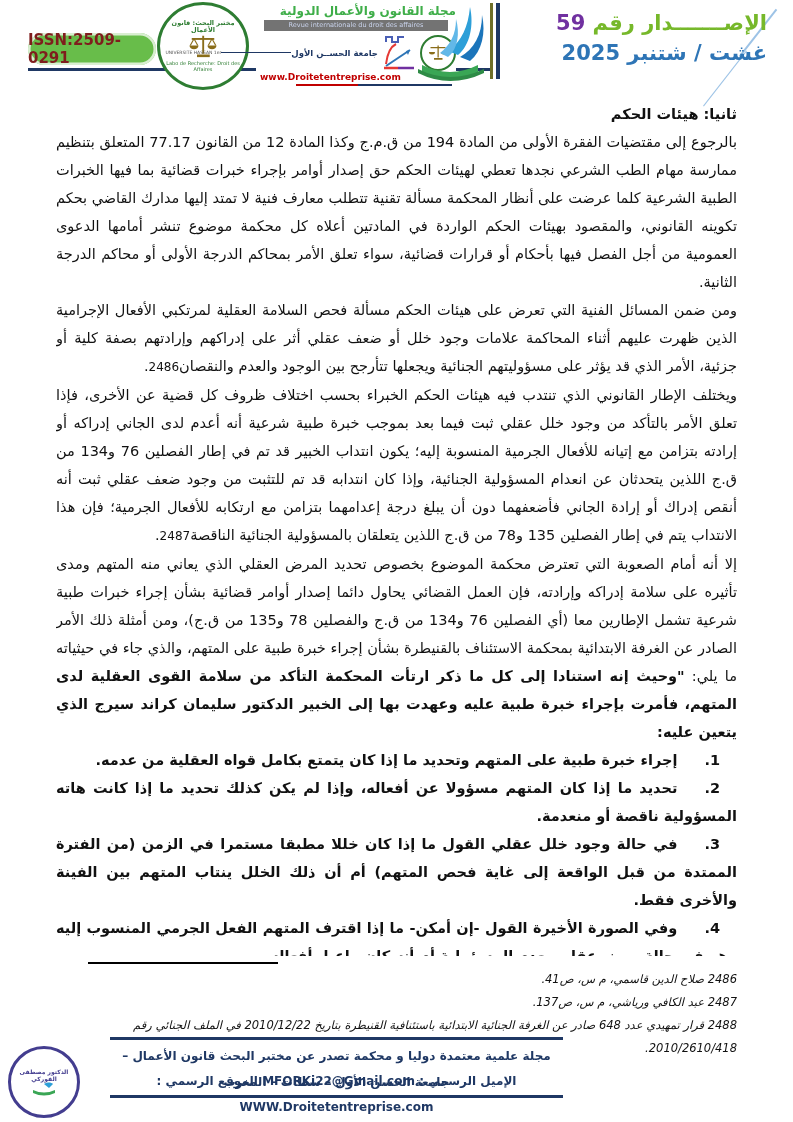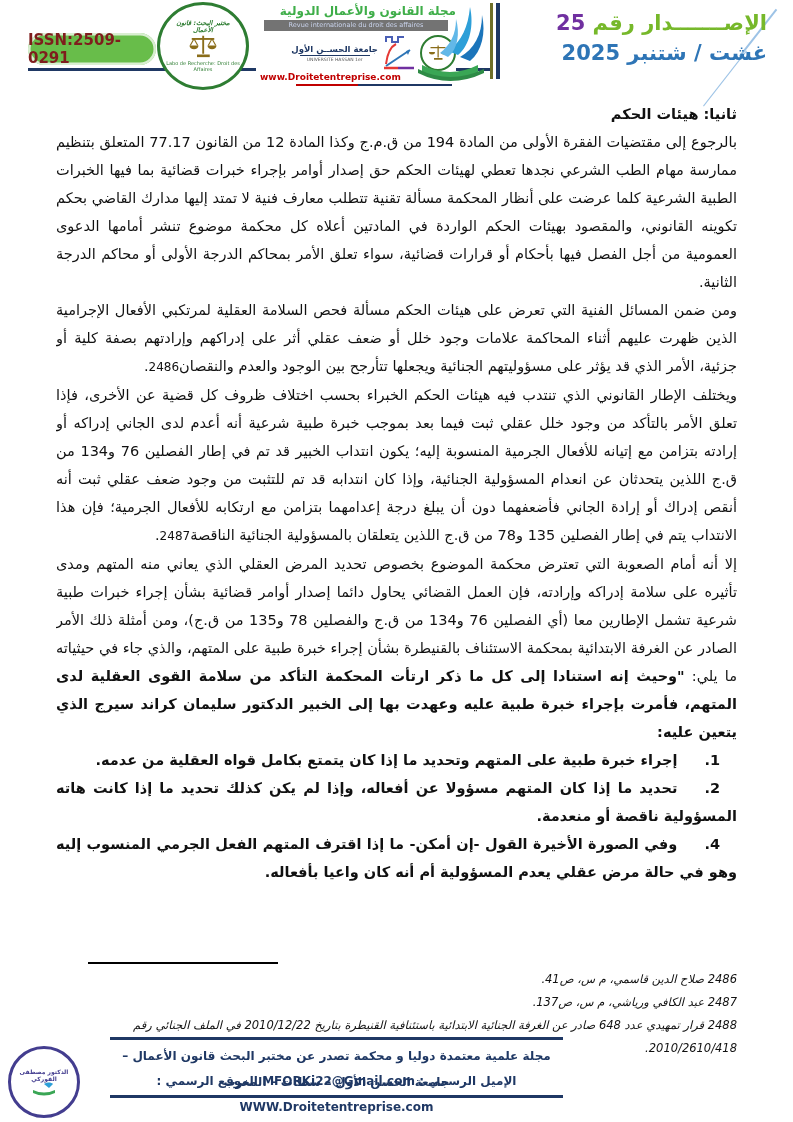--- a/index.html
+++ b/index.html
@@ -5,30 +5,30 @@
   html,body{margin:0;padding:0;background:#888;}
   .page{position:relative;width:793px;height:1122px;background:#ffffff;margin:0 auto;overflow:hidden;
         font-family:"DejaVu Sans",sans-serif;direction:rtl;}
   
   .hdr-rule{position:absolute;left:28px;top:68px;width:465px;height:3px;background:#1f3864;z-index:0;}
   .issn{position:absolute;left:28px;top:33px;width:128px;height:32px;background:#68bd4a;border-radius:17px;
         box-shadow:inset 0 0 0 2.5px rgba(255,255,255,.75);display:flex;align-items:center;justify-content:center;
         color:#7f1d1d;font-weight:bold;font-size:15px;direction:ltr;z-index:2;}
   .lab-circle{position:absolute;left:157px;top:2px;width:92px;height:88px;background:#fff;border:3px solid #2e7d32;
         border-radius:50%;z-index:2;display:flex;flex-direction:column;align-items:center;justify-content:center;box-sizing:border-box;}
-  .lab-circle .arc-top{font-size:6.5px;color:#2e7d32;font-weight:bold;text-align:center;line-height:7px;padding:0 6px;font-style:italic;}
+  .lab-circle .arc-top{font-size:6.5px;color:#2e7d32;font-weight:bold;text-align:center;line-height:7px;padding:0 6px;}
   .lab-circle .arc-bot{font-size:5px;color:#2e7d32;text-align:center;line-height:6px;direction:ltr;padding:0 5px;}
   .scales{display:block;}
   .jbox{position:absolute;left:256px;top:4px;width:200px;height:82px;background:#fff;z-index:2;display:flex;flex-direction:column;}
   .jbox .jtitle{color:#3fae49;font-weight:bold;font-size:12px;text-align:right;line-height:15px;}
   .jbox .jsub{background:#737373;color:#c9d3ec;font-size:6.5px;text-align:center;line-height:11px;direction:ltr;margin:1px 8px 0 8px;}
   .jrow{display:flex;align-items:center;justify-content:flex-start;gap:4px;margin-top:2px;height:40px;direction:rtl;}
   .mini-circle{width:36px;height:36px;border:2px solid #2e7d32;border-radius:50%;display:flex;align-items:center;justify-content:center;box-sizing:border-box;flex:0 0 auto;}
   .chart-ico{flex:0 0 auto;}
-  .univ{display:flex;flex-direction:column;align-items:center;flex:0 0 auto;}
+  .univ{display:flex;flex-direction:row;align-items:center;flex:0 0 auto;}
   .univ .u-ar{font-size:8.5px;color:#1f3864;font-weight:bold;line-height:10px;white-space:nowrap;}
   .univ .u-rule{width:70px;height:1px;background:#1f3864;margin:1px 0;}
   .univ .u-fr{font-size:4.5px;color:#555;direction:ltr;white-space:nowrap;}
   .jurl{color:#c00000;font-weight:bold;font-size:9px;direction:ltr;text-align:left;padding-left:4px;line-height:11px;}
   .jurl-rule{height:2px;margin:1px 4px 0 40px;background:linear-gradient(to right,#c00000 40%,#1f3864 40%);}
   .bookart{position:absolute;left:412px;top:5px;z-index:3;}
   .vbars{position:absolute;left:489px;top:3px;height:76px;width:11px;z-index:2;display:flex;gap:3px;}
   .vbars .b1{width:4px;height:100%;background:#1f3864;}
   .vbars .b2{width:3px;height:100%;background:#6f6f28;}
   .issue-block{position:absolute;left:505px;top:8px;width:262px;z-index:2;text-align:right;}
@@ -131,36 +131,37 @@
   </svg>
 
   <div class="vbars">
     <div class="b1"></div>
       <div class="b2"></div>
   </div>
 
   <div class="issue-block">
     <div class="issue-l1">
       <span>الإصـــــــدار رقم</span>
-      <span class="num">25</span>
+      <span class="num">59</span>
     </div>
     <div class="issue-l2">غشت / شتنبر 2025</div>
   </div>
   <div class="slash s1"></div>
   <div class="slash s2"></div>
 
   <div class="bodytext">
     <p class="bold">ثانيا: هيئات الحكم</p>
     <p>بالرجوع إلى مقتضيات الفقرة الأولى من المادة 194 من ق.م.ج وكذا المادة 12 من القانون 77.17 المتعلق بتنظيم ممارسة مهام الطب الشرعي نجدها تعطي لهيئات الحكم حق إصدار أوامر بإجراء خبرات قضائية بما فيها الخبرات الطبية الشرعية كلما عرضت على أنظار المحكمة مسألة تقنية تتطلب معارف فنية لا تمتد إليها مدارك القاضي بحكم تكوينه القانوني، والمقصود بهيئات الحكم الواردة في المادتين أعلاه كل محكمة موضوع تنشر أمامها الدعوى العمومية من أجل الفصل فيها بأحكام أو قرارات قضائية، سواء تعلق الأمر بمحاكم الدرجة الأولى أو محاكم الدرجة الثانية.</p>
     <p><span>ومن ضمن المسائل الفنية التي تعرض على هيئات الحكم مسألة فحص السلامة العقلية لمرتكبي الأفعال الإجرامية الذين ظهرت عليهم أثناء المحاكمة علامات وجود خلل أو ضعف عقلي أثر على إدراكهم وإرادتهم بصفة كلية أو جزئية، الأمر الذي قد يؤثر على مسؤوليتهم الجنائية ويجعلها تتأرجح بين الوجود والعدم والنقصان</span><span class="fn-ref">2486</span><span>.</span></p>
     <p><span>ويختلف الإطار القانوني الذي تنتدب فيه هيئات الحكم الخبراء بحسب اختلاف ظروف كل قضية عن الأخرى، فإذا تعلق الأمر بالتأكد من وجود خلل عقلي ثبت فيما بعد بموجب خبرة طبية شرعية أنه أعدم لدى الجاني إدراكه أو إرادته بتزامن مع إتيانه للأفعال الجرمية المنسوبة إليه؛ يكون انتداب الخبير قد تم في إطار الفصلين 76 و134 من ق.ج اللذين يتحدثان عن انعدام المسؤولية الجنائية، وإذا كان انتدابه قد تم للتثبت من وجود ضعف عقلي ثبت أنه أنقص إدراك أو إرادة الجاني فأضعفهما دون أن يبلغ درجة إعدامهما بتزامن مع ارتكابه للأفعال الجرمية؛ فإن هذا الانتداب يتم في إطار الفصلين 135 و78 من ق.ج اللذين يتعلقان بالمسؤولية الجنائية الناقصة</span><span class="fn-ref">2487</span><span>.</span></p>
     <p><span>إلا أنه أمام الصعوبة التي تعترض محكمة الموضوع بخصوص تحديد المرض العقلي الذي يعاني منه المتهم ومدى تأثيره على سلامة إدراكه وإرادته، فإن العمل القضائي يحاول دائما إصدار أوامر قضائية بشأن إجراء خبرات طبية شرعية تشمل الإطارين معا (أي الفصلين 76 و134 من ق.ج والفصلين 78 و135 من ق.ج)، ومن أمثلة ذلك الأمر الصادر عن الغرفة الابتدائية بمحكمة الاستئناف بالقنيطرة بشأن إجراء خبرة طبية على المتهم، والذي جاء في حيثياته ما يلي: </span><span class="bold">"وحيث إنه استنادا إلى كل ما ذكر ارتأت المحكمة التأكد من سلامة القوى العقلية لدى المتهم، فأمرت بإجراء خبرة طبية عليه وعهدت بها إلى الخبير الدكتور سليمان كراند سيرج الذي يتعين عليه:</span></p>
 
     <div class="li"><span>1.</span><span class="tab"></span><span>إجراء خبرة طبية على المتهم وتحديد ما إذا كان يتمتع بكامل قواه العقلية من عدمه.</span></div>
     <div class="li"><span>2.</span><span class="tab"></span><span>تحديد ما إذا كان المتهم مسؤولا عن أفعاله، وإذا لم يكن كذلك تحديد ما إذا كانت هاته المسؤولية ناقصة أو منعدمة.</span></div>
+    <div class="li"><span>3.</span><span class="tab"></span><span>في حالة وجود خلل عقلي القول ما إذا كان خللا مطبقا مستمرا في الزمن (من الفترة الممتدة من قبل الواقعة إلى غاية فحص المتهم) أم أن ذلك الخلل ينتاب المتهم بين الفينة والأخرى فقط.</span></div>
     <div class="li"><span>4.</span><span class="tab"></span><span>وفي الصورة الأخيرة القول -إن أمكن- ما إذا اقترف المتهم الفعل الجرمي المنسوب إليه وهو في حالة مرض عقلي يعدم المسؤولية أم أنه كان واعيا بأفعاله.</span></div>
 
   </div>
 
   <div class="fnsep"></div>
   <div class="footnotes">
     <div><span>2486</span><span> صلاح الدين قاسمي، م س، ص41.</span></div>
     <div><span>2487</span><span> عبد الكافي ورياشي، م س، ص137.</span></div>
     <div><span>2488</span><span> قرار تمهيدي عدد 648 صادر عن الغرفة الجنائية الابتدائية باستئنافية القنيطرة بتاريخ 2010/12/22 في الملف الجنائي رقم 2010/2610/418.</span></div>
   </div>

